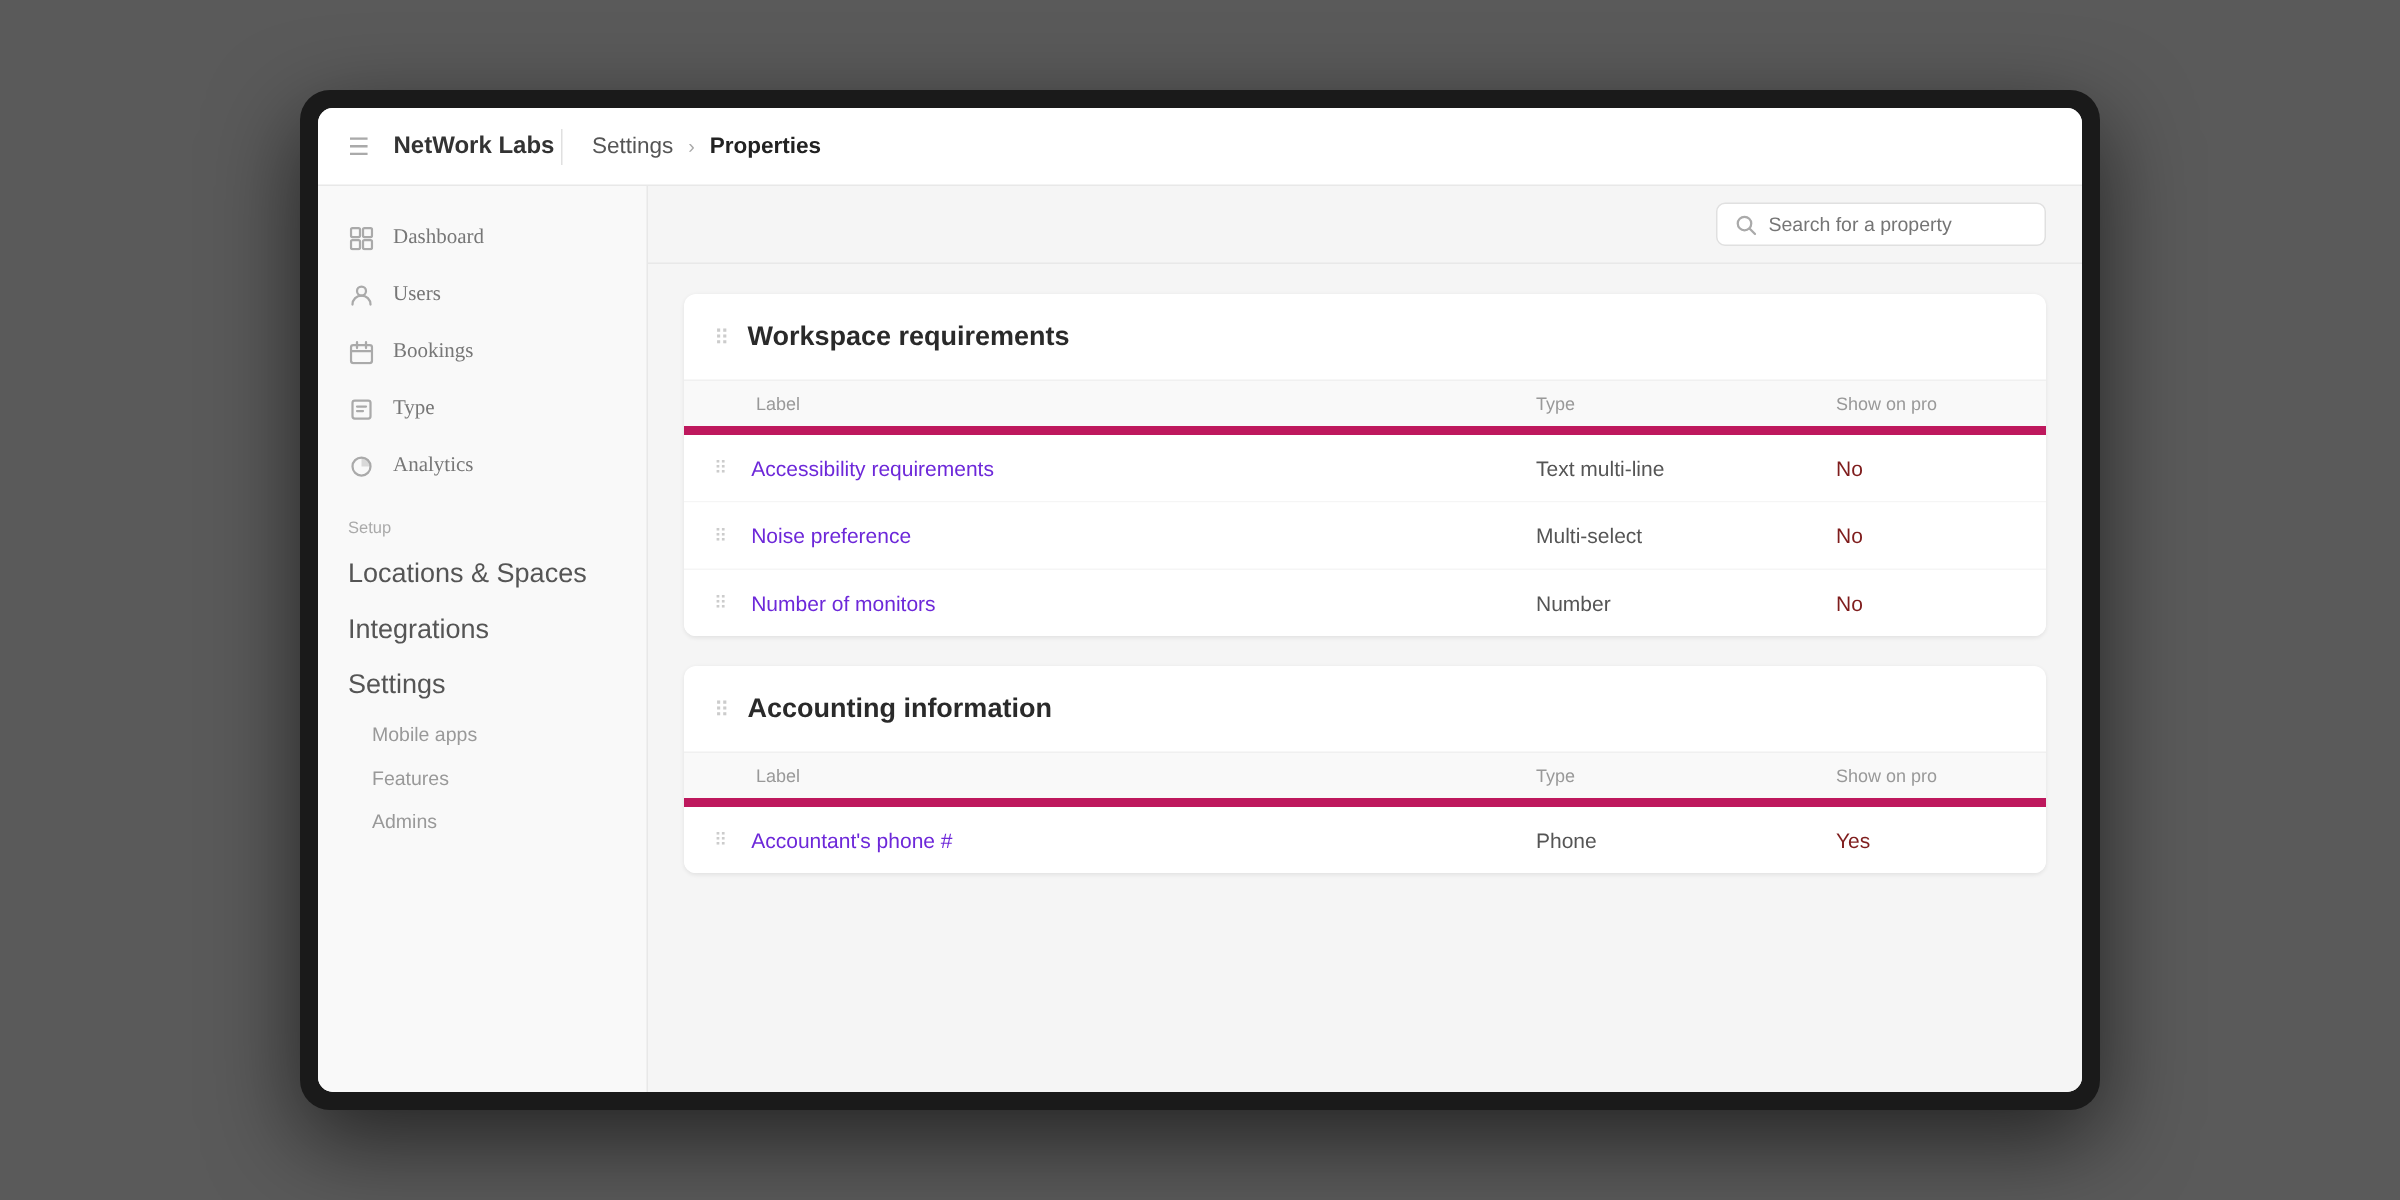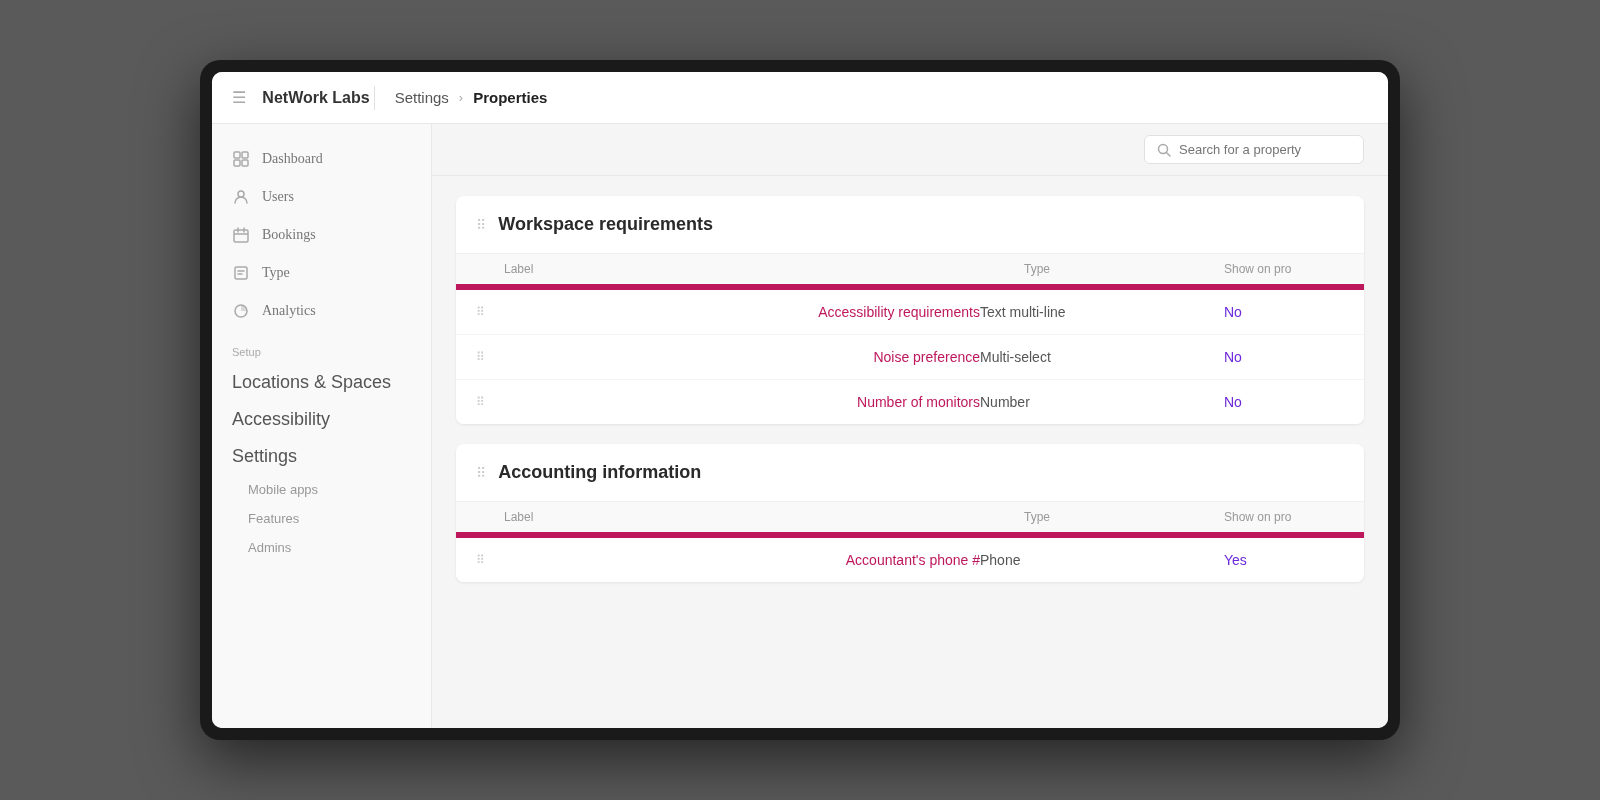--- a/index.html
+++ b/index.html
@@ -283,35 +283,33 @@
       color: #ccc;
       font-size: 12px;
       margin-right: 16px;
       cursor: grab;
       flex-shrink: 0;
     }
 
     .row-label-text {
       flex: 1;
       font-size: 14px;
-      color: #be185d;
-      text-align: right;
+      color: #6d28d9;
     }
 
     .row-type {
       width: 200px;
       font-size: 14px;
       color: #555;
     }
 
     .row-show {
       width: 120px;
       font-size: 14px;
-      color: #6d28d9;
-      margin-left: 44px;
+      color: #7f1d1d;
     }
 
     
     svg {
       display: inline-block;
     }
   </style>
 </head>
 <body>
 
@@ -384,21 +382,21 @@
             <svg width="16" height="16" viewBox="0 0 16 16" fill="none">
               <circle cx="8" cy="8" r="6" stroke="#aaa" stroke-width="1.5"></circle>
               <path d="M8 8 L8 2 A6 6 0 0 1 14 8 Z" fill="#aaa" opacity="0.4"></path>
             </svg>
           </span>
           <span class="nav-label">Analytics</span>
         </div>
 
         <div class="section-label">Setup</div>
         <a class="setup-link">Locations &amp; Spaces</a>
-        <a class="setup-link">Accessibility</a>
+        <a class="setup-link">Integrations</a>
         <a class="setup-link">Settings</a>
         <a class="setup-sub-link">Mobile apps</a>
         <a class="setup-sub-link">Features</a>
         <a class="setup-sub-link">Admins</a>
       </div>
 
       <div class="content-area">
 
         <div class="content-header">
           <div class="search-box">

